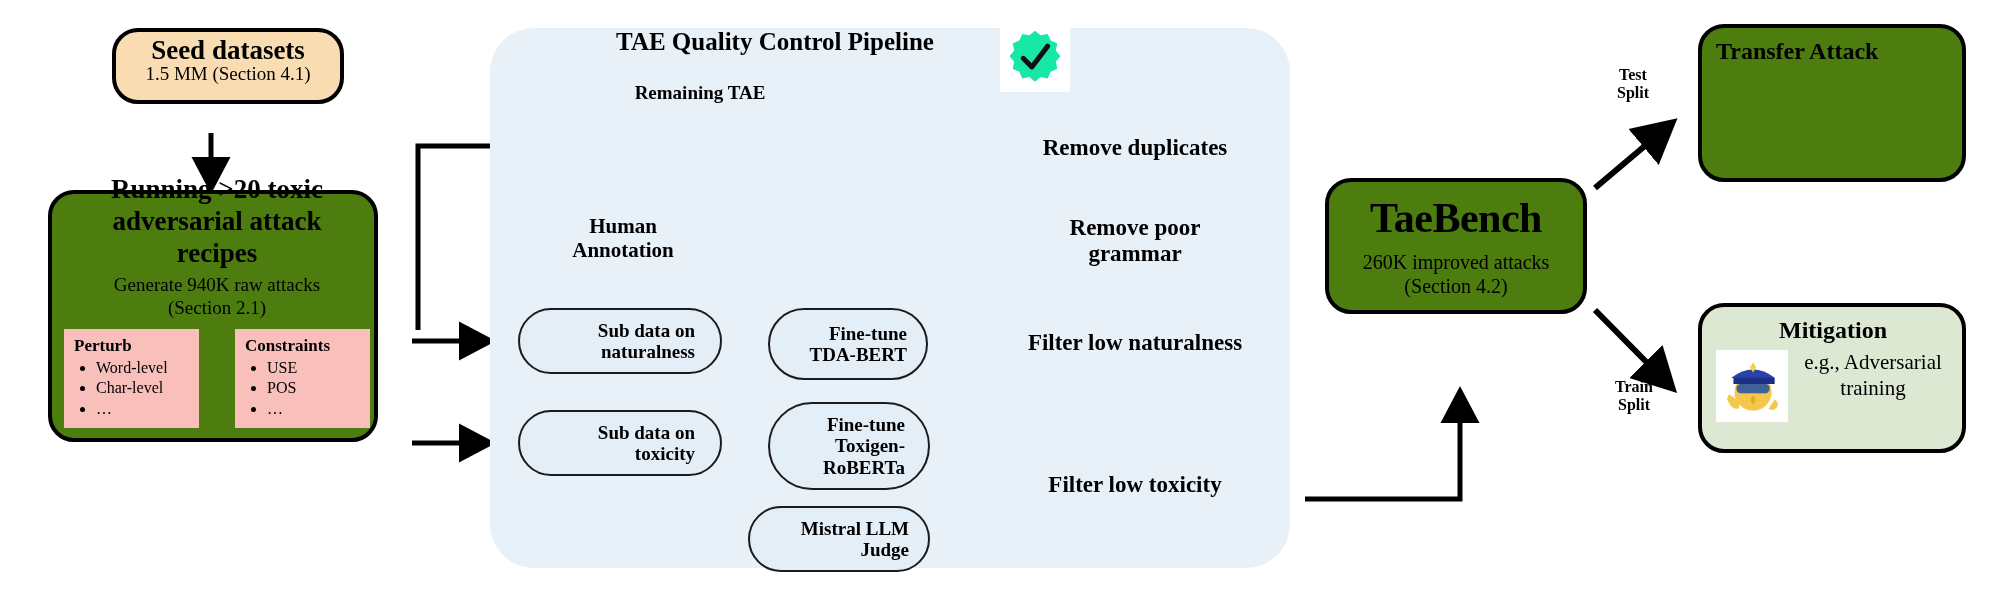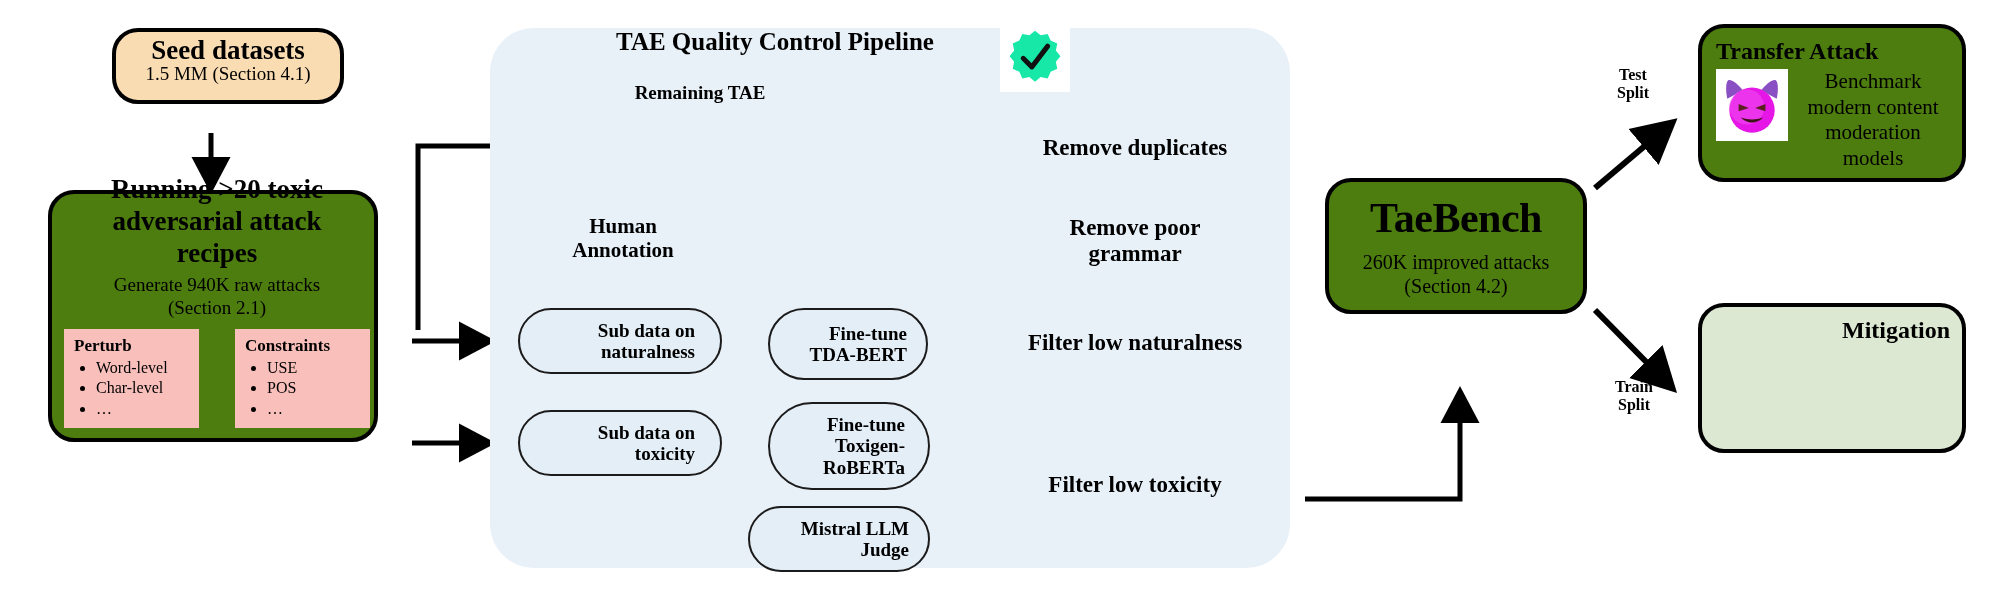--- a/index.html
+++ b/index.html
@@ -181,33 +181,35 @@
     <div style="white-space:pre-line;">Test
 Split</div>
   </div>
   <div class="abs t-split" style="left:1575px;top:378px;width:118px;">
     <div style="white-space:pre-line;">Train
 Split</div>
   </div>
 
   <div class="abs rbox pink" style="left:1698px;top:24px;width:268px;height:158px;align-items:flex-start;padding:10px 12px 8px 14px;">
     <div class="t-outtitle">Transfer Attack</div>
-    <div style="display:flex;align-items:flex-start;gap:6px;margin-top:4px;width:100%;">
+  </div>
+
+  <div class="abs rbox green" style="left:1698px;top:303px;width:268px;height:150px;align-items:center;padding:10px 12px 8px 14px;">
+    <div class="t-outtitle">Mitigation</div>
+    <div style="display:flex;align-items:flex-start;gap:8px;margin-top:6px;width:100%;">
       <div class="emoji-tile" style="width:72px;height:72px;flex:0 0 72px;">
         <svg width="66" height="66" viewBox="0 0 64 64" aria-hidden="true">
-          <path d="M8 26 C6 16 7 9 9 8 c3-1 10 4 14 10z" fill="#8b4fc4"></path>
-          <path d="M56 26 C58 16 57 9 55 8 c-3-1-10 4-14 10z" fill="#8b4fc4"></path>
-          <circle cx="32" cy="37" r="22" fill="#e617e6"></circle>
-          <circle cx="27" cy="34" r="17" fill="#f04df0" opacity="0.55"></circle>
-          <path d="M19 31 L29 35 L19 38z" fill="#5a2020"></path>
-          <path d="M45 31 L35 35 L45 38z" fill="#5a2020"></path>
-          <path d="M21 44 q11 10 22 0 q-11 4 -22 0z" fill="#3d1414"></path>
+          <circle cx="33" cy="38" r="18" fill="#f5c84c"></circle>
+          <path d="M12 24 q21-16 42 0 q-21 7 -42 0z" fill="#2a41a8"></path>
+          <path d="M14 24 h40 v6 h-40z" fill="#1b2f85"></path>
+          <path d="M33 9 l3 5 -3 5 -3-5z" fill="#f2d24b"></path>
+          <rect x="17" y="30" width="32" height="9" rx="4" fill="#5b8fd6"></rect>
+          <rect x="17" y="30" width="32" height="9" rx="4" fill="#2b3c6b" opacity=".55"></rect>
+          <path d="M33 41 q5 5 0 9 q-5-4 0-9z" fill="#e0ab2e"></path>
+          <path d="M10 40 q-4 4 0 9 q3 6 9 5 q2-5 -2-9z" fill="#f5c84c"></path>
+          <path d="M54 45 q5 3 2 8 q-4 4 -8 1z" fill="#f5c84c"></path>
         </svg>
       </div>
-      <div class="t-outbody" style="flex:1;padding-left:2px;">Benchmark modern content moderation models</div>
+      <div class="t-outbody" style="flex:1;text-align:center;">e.g., Adversarial training</div>
     </div>
   </div>
 
-  <div class="abs rbox green" style="left:1698px;top:303px;width:268px;height:150px;align-items:flex-end;padding:10px 12px 8px 14px;">
-    <div class="t-outtitle">Mitigation</div>
-  </div>
-
 </div>
 
 </body></html>

